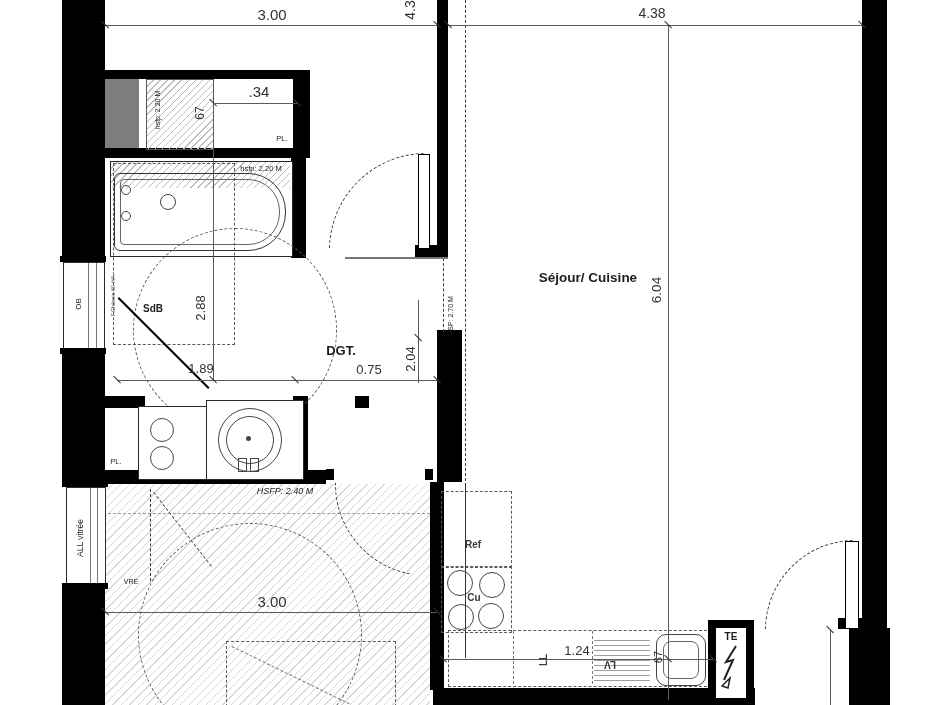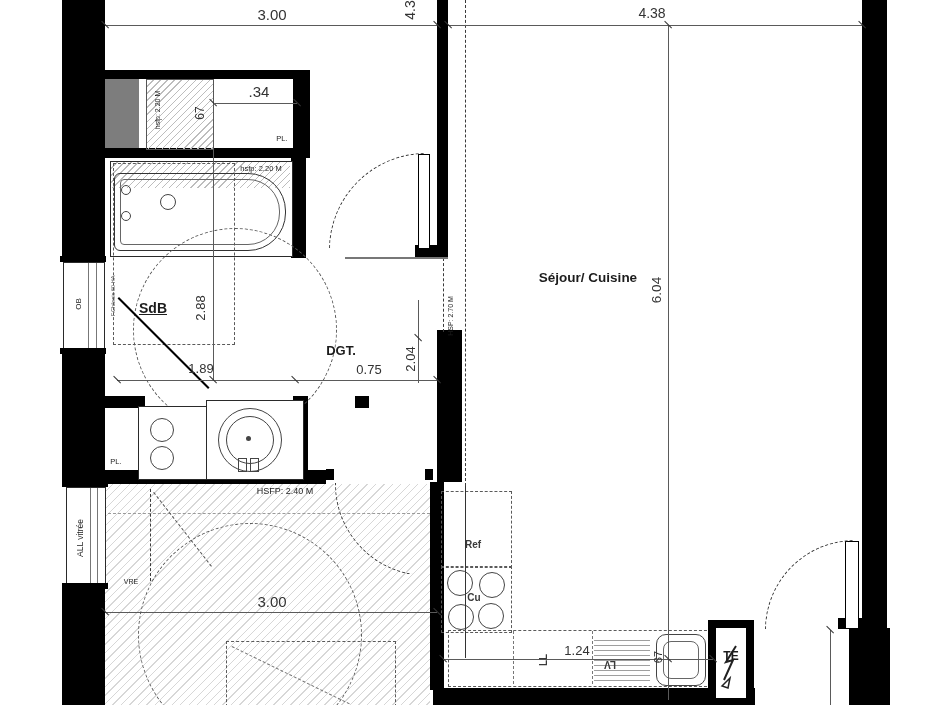--- a/index.html
+++ b/index.html
@@ -161,45 +161,45 @@
 <div class="tk" style="left:290px;top:379px;"></div>
 <div class="tk" style="left:432px;top:379px;"></div>
 <div class="tk" style="left:413px;top:337px;"></div>
 <div class="tk" style="left:100px;top:611px;"></div>
 <div class="tk" style="left:432px;top:611px;"></div>
 <div class="tk" style="left:438px;top:658px;"></div>
 <div class="tk" style="left:708px;top:658px;"></div>
 <div class="tk" style="left:825px;top:629px;"></div>
 
 <div class="txt b" style="left:588px;top:277px;font-size:13.5px;">Séjour/ Cuisine</div>
-<div class="txt b" style="left:153px;top:308px;font-size:14px;text-decoration:underline;">SdB</div>
+<div class="txt b" style="left:153px;top:308px;font-size:10px;">SdB</div>
 <div class="txt b" style="left:341px;top:350px;font-size:13px;">DGT.</div>
 
 <div class="txt" style="left:272px;top:14px;font-size:15px;color:#333;">3.00</div>
 <div class="txt" style="left:652px;top:13px;font-size:14px;color:#333;">4.38</div>
 <div class="txt rot" style="left:410px;top:10px;font-size:14px;color:#333;">4.3</div>
 <div class="txt rot" style="left:656px;top:290px;font-size:13.5px;color:#333;">6.04</div>
 <div class="txt rot" style="left:200px;top:308px;font-size:13px;color:#333;">2.88</div>
 <div class="txt" style="left:259px;top:91px;font-size:15px;color:#333;">.34</div>
 <div class="txt rot" style="left:200px;top:113px;font-size:12px;color:#333;">67</div>
 <div class="txt" style="left:201px;top:368px;font-size:13px;color:#333;">1.89</div>
 <div class="txt" style="left:369px;top:369px;font-size:13px;color:#333;">0.75</div>
 <div class="txt rot" style="left:410px;top:359px;font-size:13px;color:#333;">2.04</div>
 <div class="txt" style="left:272px;top:601px;font-size:15px;color:#333;">3.00</div>
 <div class="txt" style="left:577px;top:650px;font-size:13px;color:#333;">1.24</div>
 <div class="txt rot" style="left:658px;top:657px;font-size:11px;color:#333;">67</div>
 
 <div class="txt rot" style="left:157px;top:110px;font-size:7px;">hsfp: 2.20 M</div>
 <div class="txt" style="left:261px;top:168px;font-size:7.5px;">hsfp: 2.20 M</div>
 <div class="txt rot" style="left:450px;top:316px;font-size:7px;">HSP: 2.70 M</div>
-<div class="txt" style="left:285px;top:491px;font-size:9px;">HSFP: 2.40 M</div>
+<div class="txt" style="left:285px;top:491px;font-size:9px;font-style:italic;">HSFP: 2.40 M</div>
 
 <div class="txt rot" style="left:78px;top:304px;font-size:8px;">OB</div>
 <div class="txt rot" style="left:80px;top:538px;font-size:8.5px;">ALL vitrée</div>
 <div class="txt rot" style="left:113px;top:296px;font-size:5.5px;color:#555;">F.Châssis 60 HA</div>
 <div class="txt" style="left:131px;top:581px;font-size:7px;">VRE</div>
 <div class="txt" style="left:282px;top:138px;font-size:7.5px;">PL.</div>
 <div class="txt" style="left:116px;top:461px;font-size:7.5px;">PL.</div>
 <div class="txt b" style="left:473px;top:544px;font-size:10px;color:#3a3a3a;">Ref</div>
 <div class="txt b" style="left:474px;top:597px;font-size:10px;color:#3a3a3a;">Cu</div>
 <div class="txt rot b" style="left:543px;top:660px;font-size:10px;color:#3a3a3a;">LL</div>
 <div class="txt rot180 b" style="left:610px;top:664px;font-size:10px;color:#3a3a3a;">LV</div>
-<div class="txt b" style="left:731px;top:656px;font-size:12px;">TE</div>
+<div class="txt b" style="left:731px;top:636px;font-size:10px;">TE</div>
 
 </body></html>

